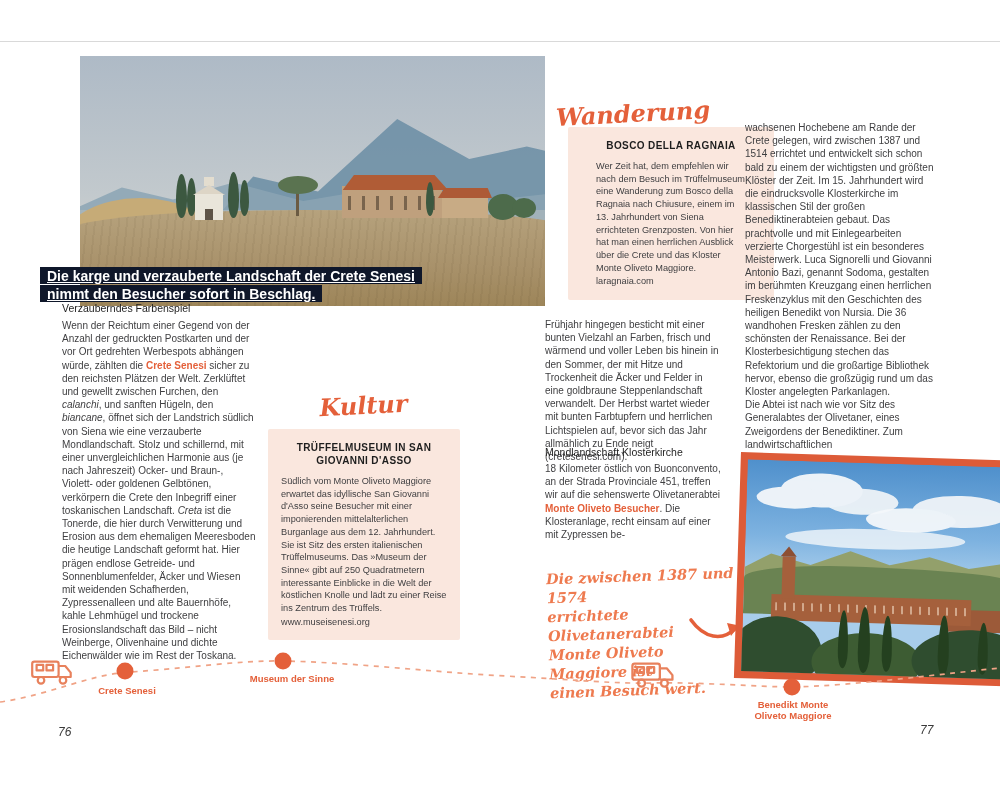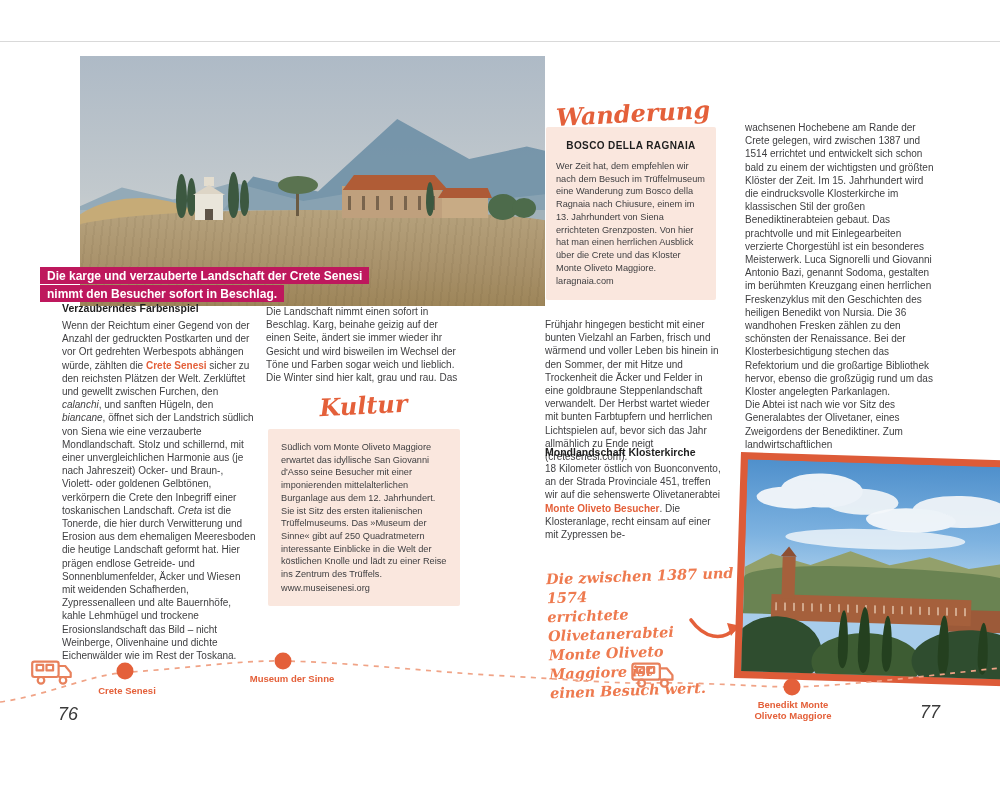--- a/index.html
+++ b/index.html
@@ -3,41 +3,41 @@
 <meta charset="utf-8">
 <style>
   html,body{margin:0;padding:0;width:1000px;height:800px;overflow:hidden;background:#fff;}
   .spread{position:absolute;inset:0;font-family:"Liberation Sans",sans-serif;color:#3e3e40;}
   .abs{position:absolute;}
   .top-rule{position:absolute;left:0;top:41px;width:1000px;height:1px;background:#d9d9d9;}
 
   
   p,h3,h4{margin:0;}
   .body-txt{font-size:10px;line-height:13.2px;text-align:left;hyphens:auto;}
-  .bold-head{font-size:10.5px;font-weight:bold;color:#1e1e1e;}
+  .bold-head{font-size:10.5px;font-weight:normal;color:#1e1e1e;}
   .lnk{color:#E4603A;font-weight:bold;}
   .it{font-style:italic;}
   .script-head{font-family:"DejaVu Serif",serif;font-style:italic;font-weight:bold;
                color:#E4603A;text-align:center;transform:rotate(-3deg);}
   .info-box{background:#FAE7DE;border-radius:2px;}
   .box-title{font-size:10px;font-weight:bold;color:#1e1e1e;text-align:center;
              letter-spacing:.4px;line-height:13px;margin-bottom:8px;}
   .box-txt{font-size:9.2px;line-height:12.7px;}
   .box-url{font-size:9.2px;line-height:12.7px;margin-top:1px;}
-  .pagenum{font-size:18px;font-style:italic;color:#3a3a3a;}
+  .pagenum{font-size:12px;font-style:italic;color:#3a3a3a;margin-top:21px;}
   .stop-label{font-size:9.5px;font-weight:bold;color:#E4603A;text-align:center;
               line-height:11px;white-space:pre-line;}
   .note{font-family:"DejaVu Serif",serif;font-style:italic;font-weight:bold;
         font-size:14.5px;line-height:19px;color:#EE7A4F;white-space:pre-line;
         transform:rotate(-2deg);}
 
   
   .caption{display:flex;flex-direction:column;align-items:flex-start;gap:1px;}
-  .cap-line{background:#be185d;color:#fff;font-size:12px;font-weight:bold;
-            padding:2.5px 7px;line-height:12px;}
+  .cap-line{background:#0f172a;color:#fff;font-size:14px;font-weight:bold;
+            padding:2.5px 7px;line-height:12px;text-decoration:underline;}
 
   
   .photo1{left:40px;top:40px;width:465px;height:250px;overflow:hidden;}
   .photo1 .sky{position:absolute;inset:0;background:linear-gradient(180deg,#aebac6 0%,#c2c9cd 55%,#ced1cf 72%);}
   .p1-mtn-far{position:absolute;right:-25px;bottom:82px;width:360px;height:125px;background:#6f90a6;opacity:.9;
       clip-path:polygon(0 100%,12% 62%,30% 74%,52% 16%,72% 48%,88% 38%,100% 46%,100% 100%);}
   .p1-mtn-mid{position:absolute;left:0;bottom:76px;width:100%;height:85px;background:#8ba4b4;opacity:.85;
       clip-path:polygon(0 72%,9% 50%,20% 64%,33% 44%,48% 66%,63% 52%,79% 70%,100% 58%,100% 100%,0 100%);}
   .p1-haze{position:absolute;left:0;bottom:70px;width:100%;height:26px;background:#a9b6bc;opacity:.8;}
   .p1-gold{position:absolute;left:-15px;bottom:62px;width:150px;height:46px;background:#c6ab77;border-radius:50% 50% 0 0/90% 90% 0 0;}
@@ -127,31 +127,31 @@
   <div class="abs caption" style="left:40px;top:267px;">
     <span class="cap-line">Die karge und verzauberte Landschaft der Crete Senesi</span>
     <span class="cap-line">nimmt den Besucher sofort in Beschlag.</span>
   </div>
 
   <div class="abs" style="left:62px;top:302px;width:194px;">
     <h3 class="bold-head">Verzauberndes Farbenspiel</h3>
     <p class="body-txt" style="margin-top:5px;"><span>Wenn der Reichtum einer Gegend von der Anzahl der gedruckten Postkarten und der vor Ort gedrehten Werbespots abhängen würde, zählten die </span><span class="lnk">Crete Senesi</span><span> sicher zu den reichsten Plätzen der Welt. Zerklüftet und gewellt zwischen Furchen, den </span><span class="it">calanchi</span><span>, und sanften Hügeln, den </span><span class="it">biancane</span><span>, öffnet sich der Landstrich südlich von Siena wie eine verzauberte Mondlandschaft. Stolz und schillernd, mit einer unvergleichlichen Harmonie aus (je nach Jahreszeit) Ocker- und Braun-, Violett- oder goldenen Gelbtönen, verkörpern die Crete den Inbegriff einer toskanischen Landschaft. </span><span class="it">Creta</span><span> ist die Tonerde, die hier durch Verwitterung und Erosion aus dem ehemaligen Meeresboden die heutige Landschaft geformt hat. Hier prägen endlose Getreide- und Sonnenblumenfelder, Äcker und Wiesen mit weidenden Schafherden, Zypressenalleen und alte Bauernhöfe, kahle Lehmhügel und trockene Erosionslandschaft das Bild – nicht Weinberge, Olivenhaine und dichte Eichenwälder wie im Rest der Toskana.</span></p>
   </div>
 
-  <div class="abs body-txt" style="left:266px;top:305px;width:195px;">Die Landschaft nimmt einen sofort in Beschlag. Karg, beinahe geizig auf der einen Seite, ändert sie immer wieder ihr Gesicht und wird bisweilen im Wechsel der Töne und Farben sogar weich und lieblich. Die Winter sind hier kalt, grau und rau. Das</div>
   <div class="abs script-head" style="left:266px;top:391px;width:195px;font-size:24px;">Kultur</div>
   <div class="abs info-box" style="left:268px;top:429px;width:166px;padding:12px 13px;">
+    <div class="box-title">TRÜFFELMUSEUM IN SAN GIOVANNI D'ASSO</div>
     <p class="box-txt">Südlich vom Monte Oliveto Maggiore erwartet das idyllische San Giovanni d'Asso seine Besucher mit einer imponierenden mittelalterlichen Burganlage aus dem 12. Jahrhundert. Sie ist Sitz des ersten italienischen Trüffelmuseums. Das »Museum der Sinne« gibt auf 250 Quadratmetern interessante Einblicke in die Welt der köstlichen Knolle und lädt zu einer Reise ins Zentrum des Trüffels.</p>
     <div class="box-url">www.museisenesi.org</div>
   </div>
 
   <div class="abs pagenum" style="left:58px;top:704px;">76</div>
 
   <div class="abs script-head" style="left:545px;top:99px;width:176px;font-size:24px;">Wanderung</div>
-  <div class="abs info-box" style="left:546px;top:127px;width:150px;padding:12px 10px;">
+  <div class="abs info-box" style="left:568px;top:127px;width:150px;padding:12px 28px;">
     <div class="box-title">BOSCO DELLA RAGNAIA</div>
     <p class="box-txt">Wer Zeit hat, dem empfehlen wir nach dem Besuch im Trüffelmuseum eine Wanderung zum Bosco della Ragnaia nach Chiusure, einem im 13. Jahrhundert von Siena errichteten Grenzposten. Von hier hat man einen herrlichen Ausblick über die Crete und das Kloster Monte Oliveto Maggiore.</p>
     <div class="box-url">laragnaia.com</div>
   </div>
 
   <div class="abs body-txt" style="left:545px;top:318px;width:178px;">Frühjahr hingegen besticht mit einer bunten Vielzahl an Farben, frisch und wärmend und voller Leben bis hinein in den Sommer, der mit Hitze und Trockenheit die Äcker und Felder in eine goldbraune Steppenlandschaft verwandelt. Der Herbst wartet wieder mit bunten Farbtupfern und herrlichen Lichtspielen auf, bevor sich das Jahr allmählich zu Ende neigt (cretesenesi.com).</div>
   <h4 class="abs bold-head" style="left:545px;top:446px;width:178px;">Mondlandschaft Klosterkirche</h4>
   <p class="abs body-txt" style="left:545px;top:462px;width:178px;"><span>18 Kilometer östlich von Buonconvento, an der Strada Provinciale 451, treffen wir auf die sehenswerte Olivetanerabtei </span><span class="lnk">Monte Oliveto Besucher</span><span>. Die Klosteranlage, recht einsam auf einer mit Zypressen be-</span></p>
 
   <div class="abs note" style="left:548px;top:566px;width:190px;">Die zwischen 1387 und 1574

